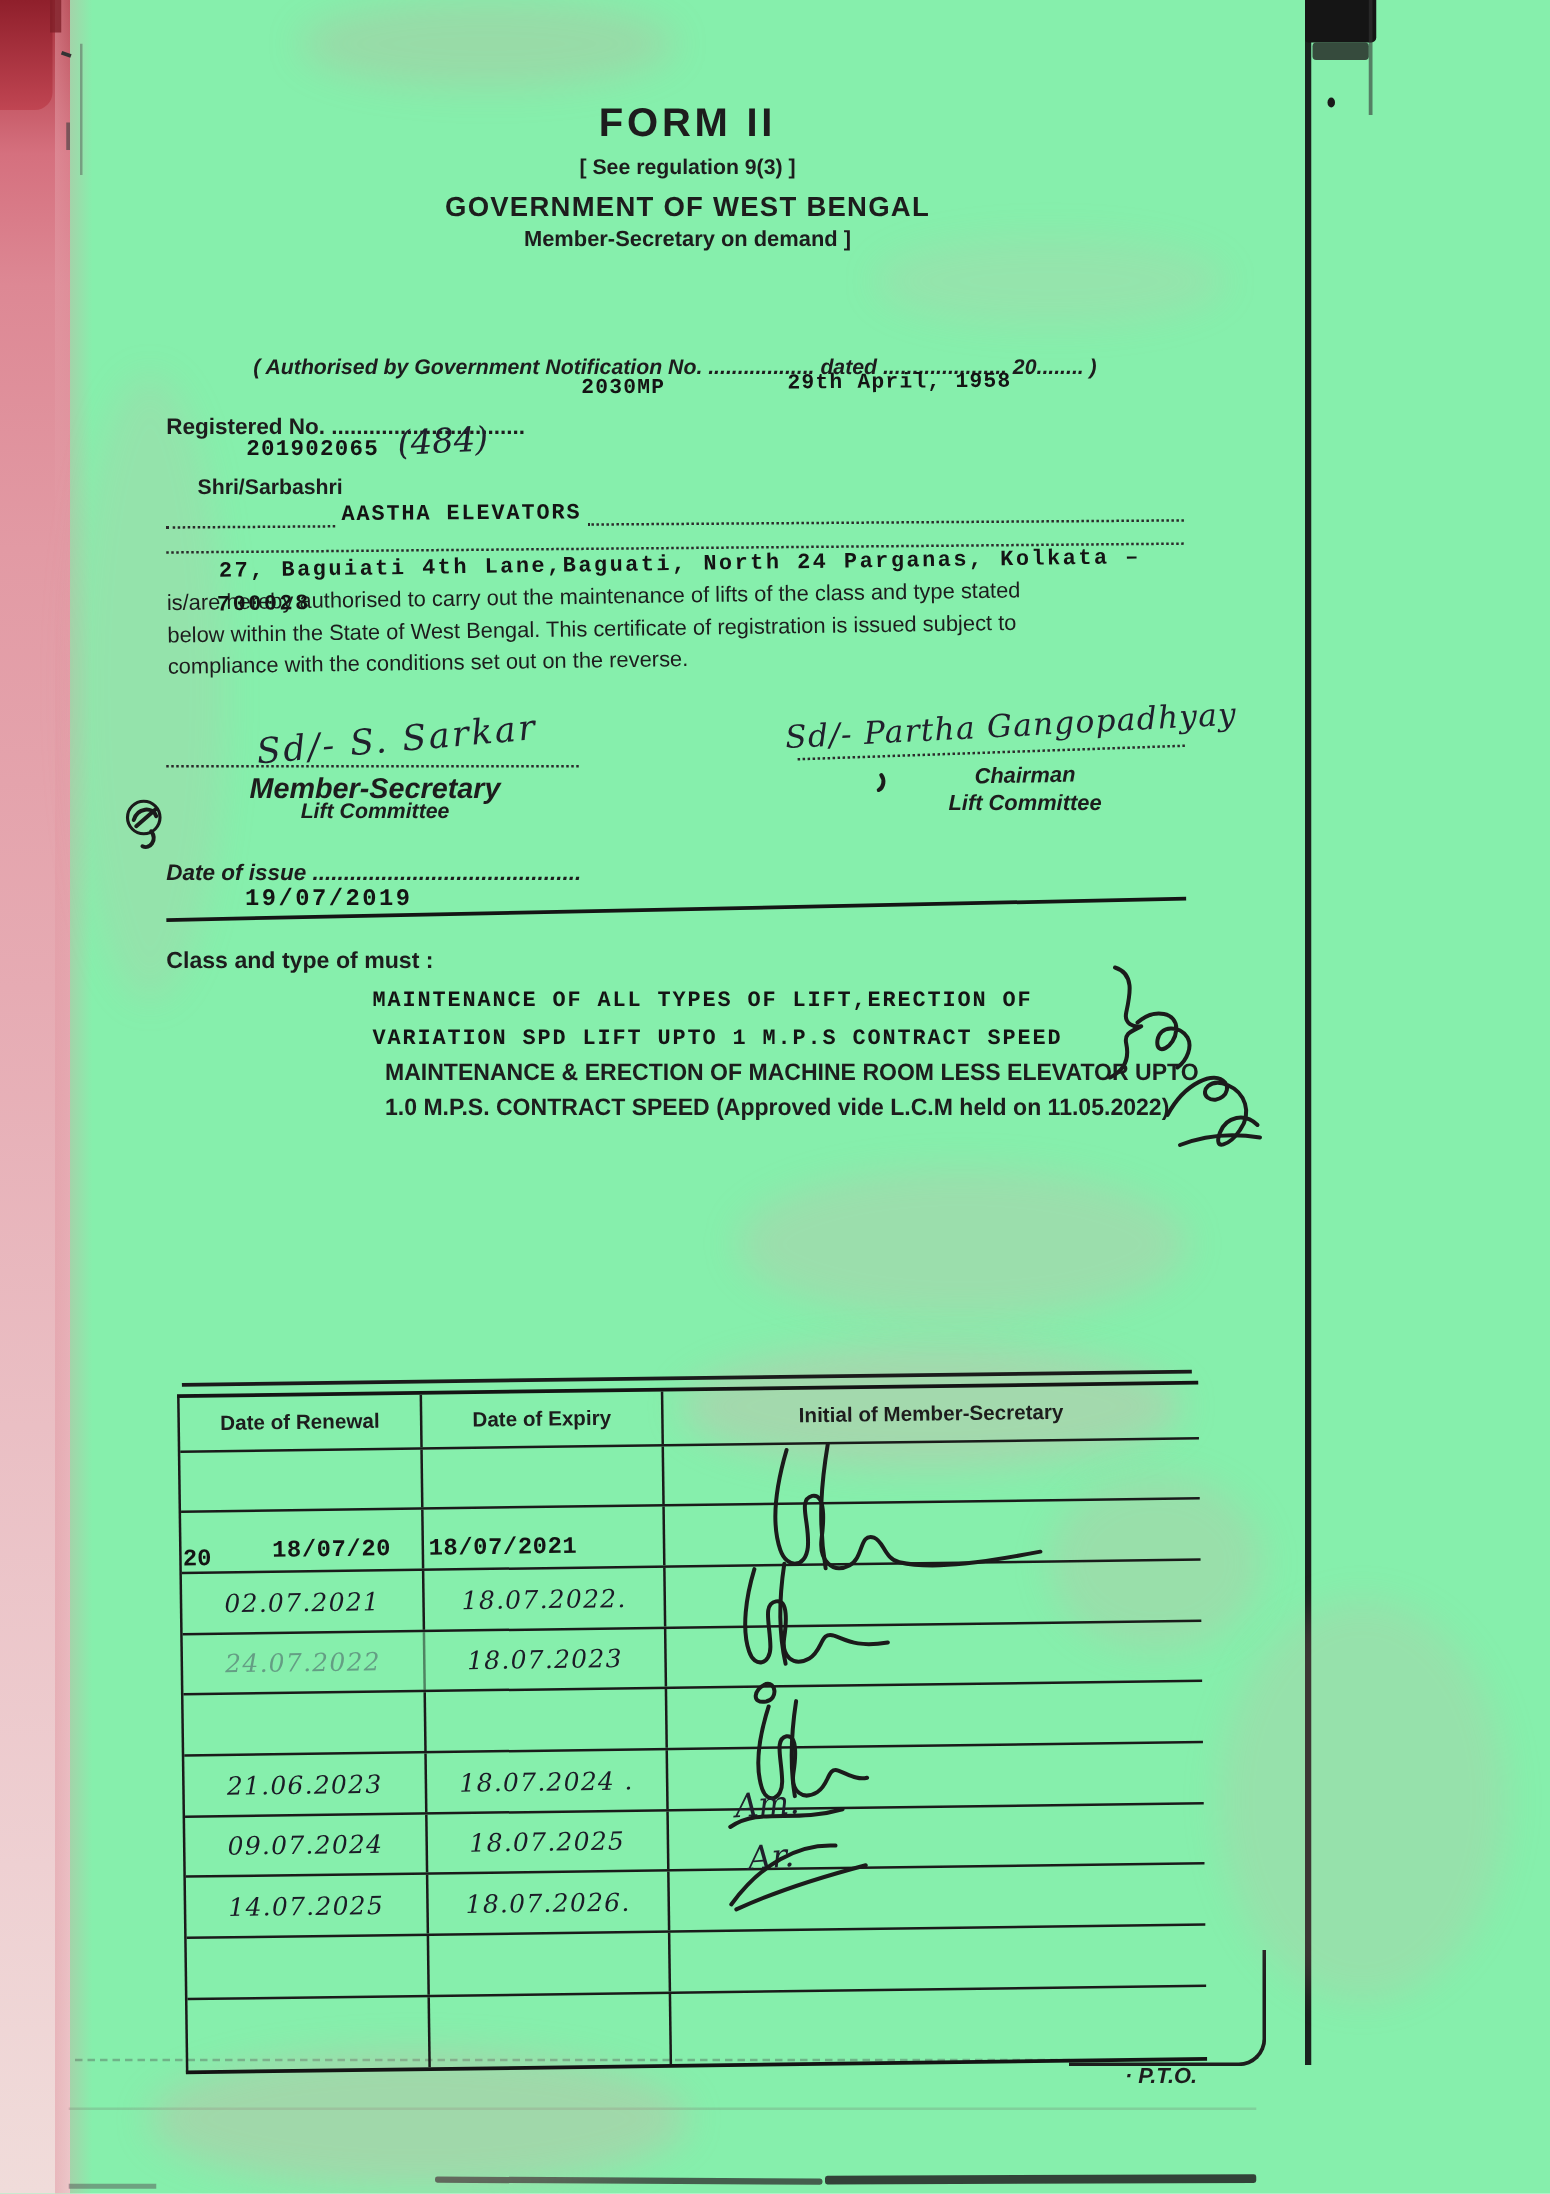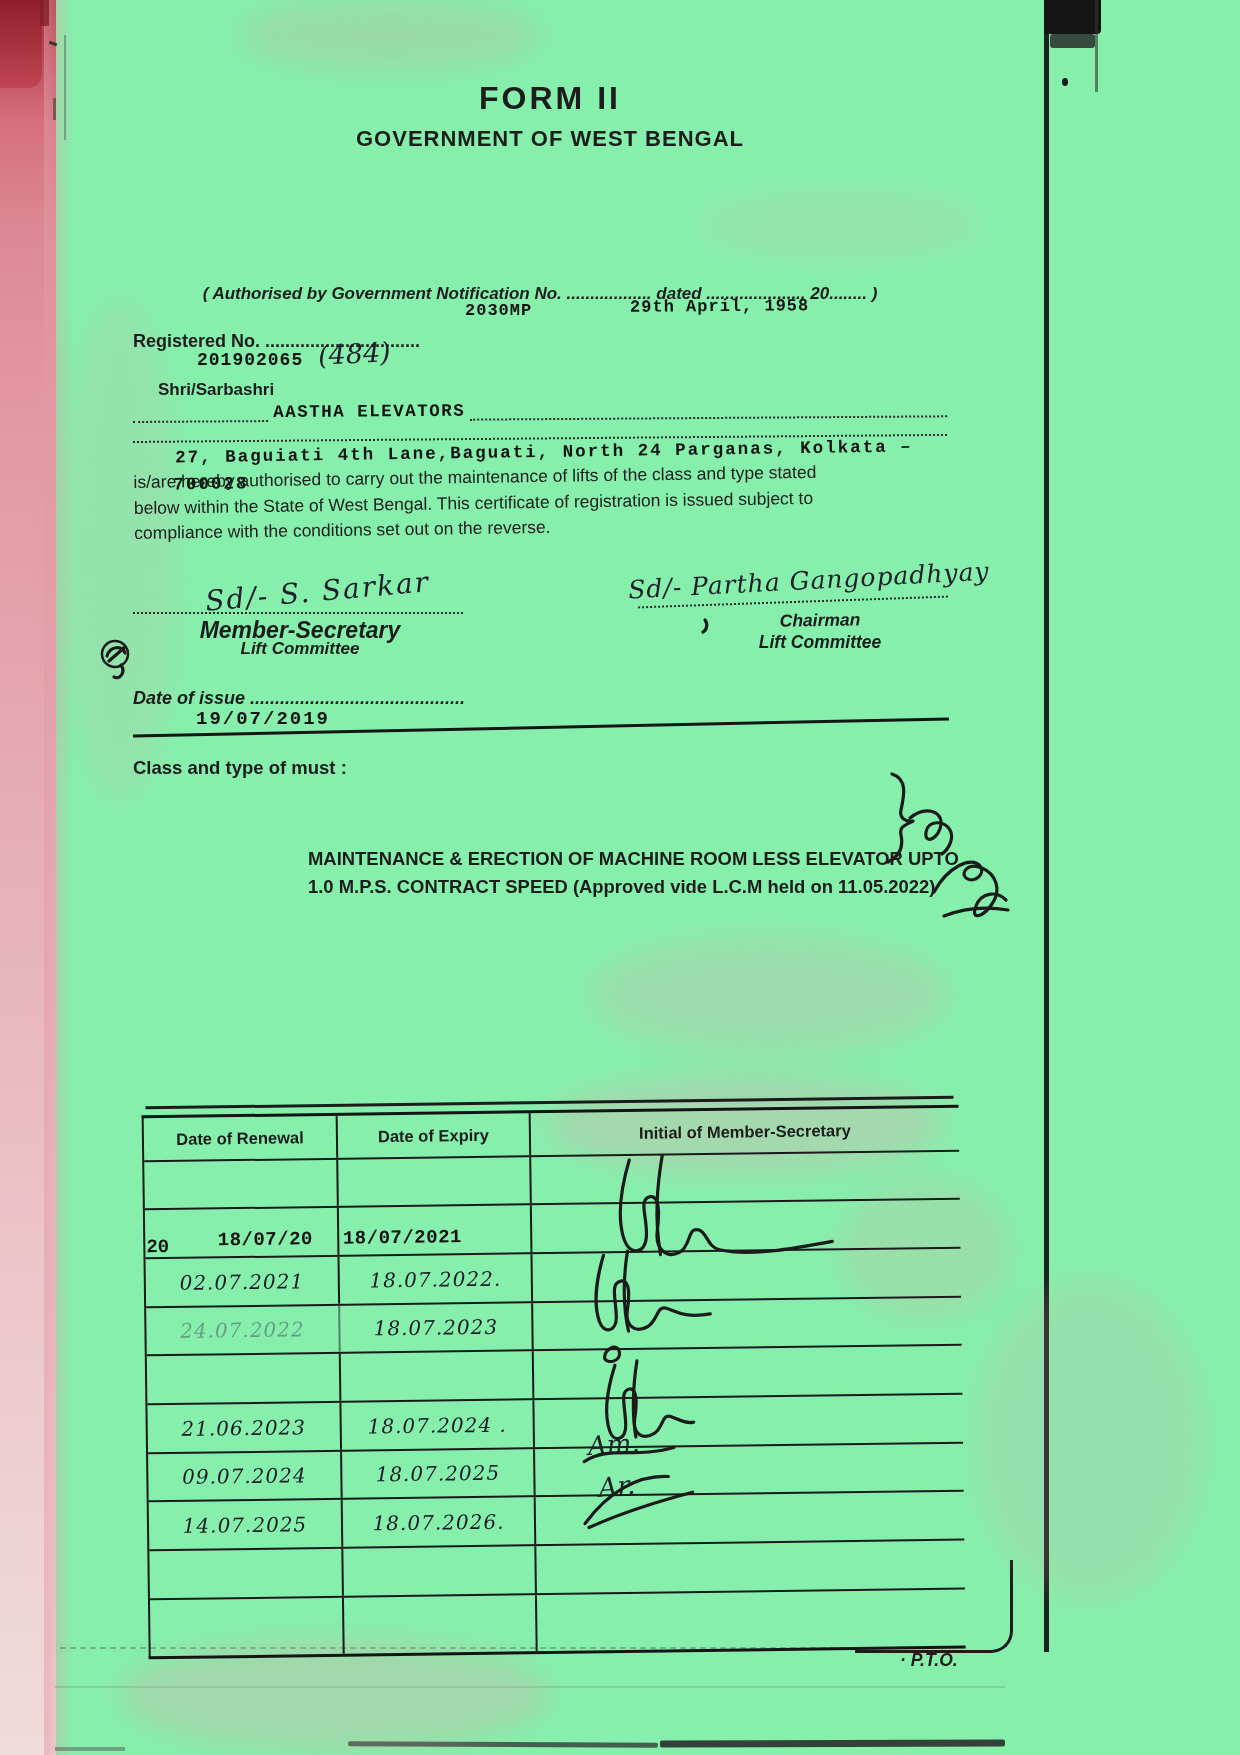--- a/index.html
+++ b/index.html
@@ -59,21 +59,23 @@
   <div class="blob" style="left:590px;top:935px;width:360px;height:120px;background:rgba(232,166,174,.22);"></div>
   <div class="blob" style="left:120px;top:1640px;width:430px;height:110px;background:rgba(230,158,166,.28);"></div>
   <div class="blob" style="left:975px;top:1280px;width:230px;height:320px;background:rgba(230,158,166,.17);"></div>
   <div class="blob" style="left:240px;top:0;width:300px;height:70px;background:rgba(226,140,150,.20);"></div>
   <div class="blob" style="left:60px;top:300px;width:120px;height:500px;background:rgba(230,160,168,.15);"></div>
   <div class="blob" style="left:700px;top:190px;width:280px;height:70px;background:rgba(232,166,174,.15);"></div>
   <div class="blob" style="left:840px;top:1180px;width:170px;height:140px;background:rgba(230,158,166,.2);"></div>
 
   <div class="abs ctr" style="left:170px;top:80px;width:760px;">
     <div style="font-size:32px;font-weight:bold;letter-spacing:3px;">FORM II</div>
+    <div style="font-size:17px;font-weight:bold;margin-top:7px;">[ See regulation 9(3) ]</div>
     <div style="font-size:22px;font-weight:bold;letter-spacing:1px;margin-top:9px;">GOVERNMENT OF WEST BENGAL</div>
+    <div style="font-size:17.5px;font-weight:600;margin-top:2px;">Member-Secretary on demand ]</div>
   </div>
 
   <div class="abs ctr bold ital" style="left:110px;top:284px;width:860px;font-size:17px;">( Authorised by Government Notification No. .................. dated ..................... 20........ )</div>
   <div class="abs mono" style="left:465px;top:301px;font-size:17px;letter-spacing:1px;">2030MP</div>
   <div class="abs mono" style="left:630px;top:297px;font-size:17px;letter-spacing:1px;transform:rotate(-.5deg);">29th April, 1958</div>
 
   <div class="abs bold" style="left:133px;top:331px;font-size:18px;">Registered No. ...............................</div>
   <div class="abs mono" style="left:197px;top:350px;font-size:18px;letter-spacing:1px;">201902065</div>
   <div class="abs hand" style="left:318px;top:338px;font-size:27px;transform:rotate(-3deg);">(484)</div>
 
@@ -110,20 +112,24 @@
   </svg>
   <svg class="sig" style="left:700px;top:618px;" width="10" height="16" viewBox="0 0 10 16">
     <path d="M5 2 C8 6 7 12 3 14"></path>
   </svg>
 
   <div class="abs bold ital" style="left:133px;top:688px;font-size:18px;">Date of issue ...........................................</div>
   <div class="abs mono" style="left:196px;top:708px;font-size:19px;letter-spacing:2px;">19/07/2019</div>
   <div class="abs" style="left:133px;top:726px;width:816px;height:3px;background:#151515;transform:rotate(-1.2deg);"></div>
 
   <div class="abs" style="left:133px;top:757px;font-size:18.5px;font-weight:600;">Class and type of must :</div>
+  <div class="abs" style="left:298px;top:786px;">
+    <div class="mono" style="font-size:17.5px;letter-spacing:1.5px;line-height:30px;">MAINTENANCE OF ALL TYPES OF LIFT,ERECTION OF</div>
+    <div class="mono" style="font-size:17.5px;letter-spacing:1.5px;line-height:30px;">VARIATION  SPD LIFT UPTO 1 M.P.S CONTRACT SPEED</div>
+  </div>
   <svg class="sig" style="left:858px;top:770px;" width="100" height="95" viewBox="0 0 100 95">
     <path d="M34 4 C50 9 46 26 43 40 C41 49 49 52 55 51 C48 55 41 56 43 65 C46 79 40 87 30 92"></path>
     <path d="M52 48 C66 36 84 40 83 54 C82 68 66 76 68 62 C70 50 86 50 92 60 C96 67 92 78 84 84"></path>
   </svg>
   <div class="abs" style="left:308px;top:845px;transform:scaleX(.97);transform-origin:left top;">
     <div class="bold" style="font-size:19px;line-height:28px;">MAINTENANCE &amp; ERECTION OF  MACHINE ROOM LESS ELEVATOR UPTO</div>
     <div class="bold" style="font-size:19px;line-height:28px;">1.0 M.P.S. CONTRACT SPEED (Approved vide L.C.M held on 11.05.2022)</div>
   </div>
   <svg class="sig" style="left:920px;top:848px;" width="90" height="80" viewBox="0 0 90 80">
     <path d="M14 44 C28 18 52 8 60 18 C66 26 54 36 46 30 C40 25 48 14 62 20 C76 26 82 42 72 56 C64 68 50 74 56 58 C61 45 76 42 86 52"></path>

